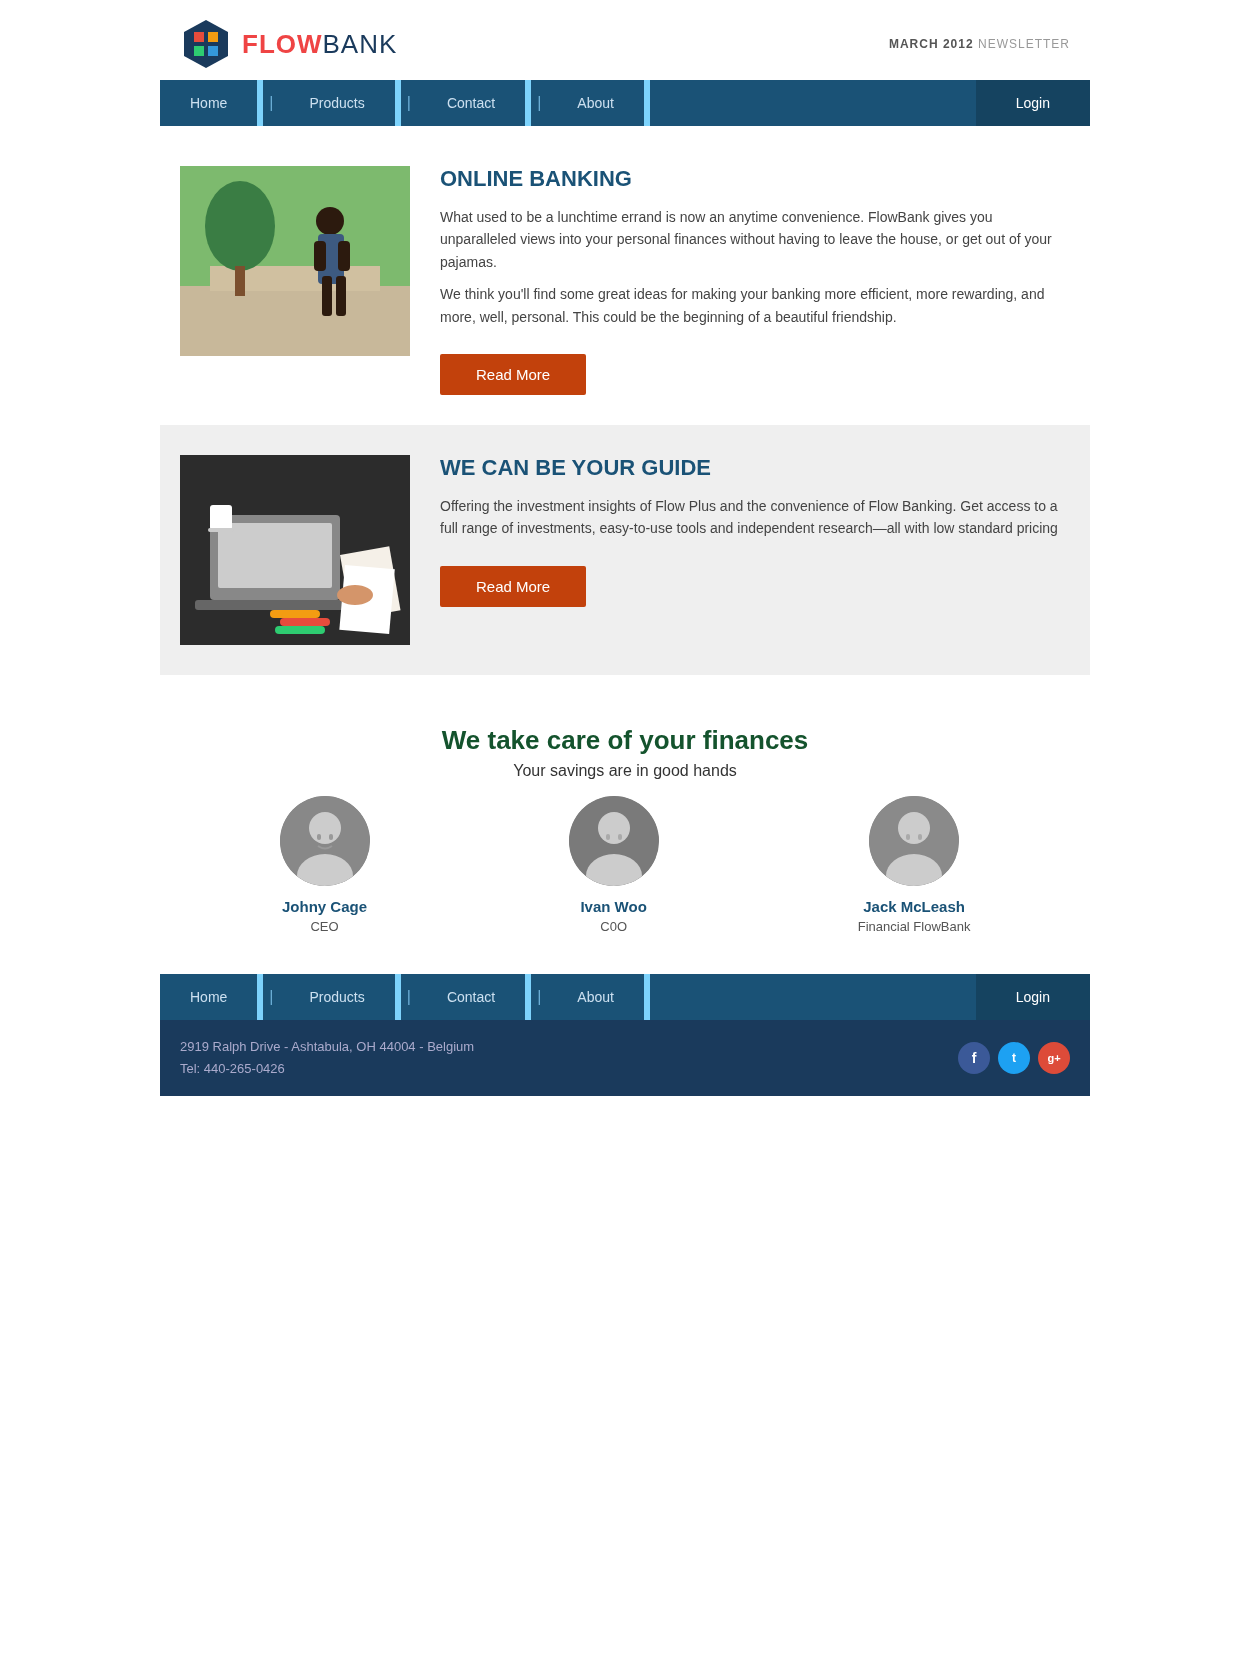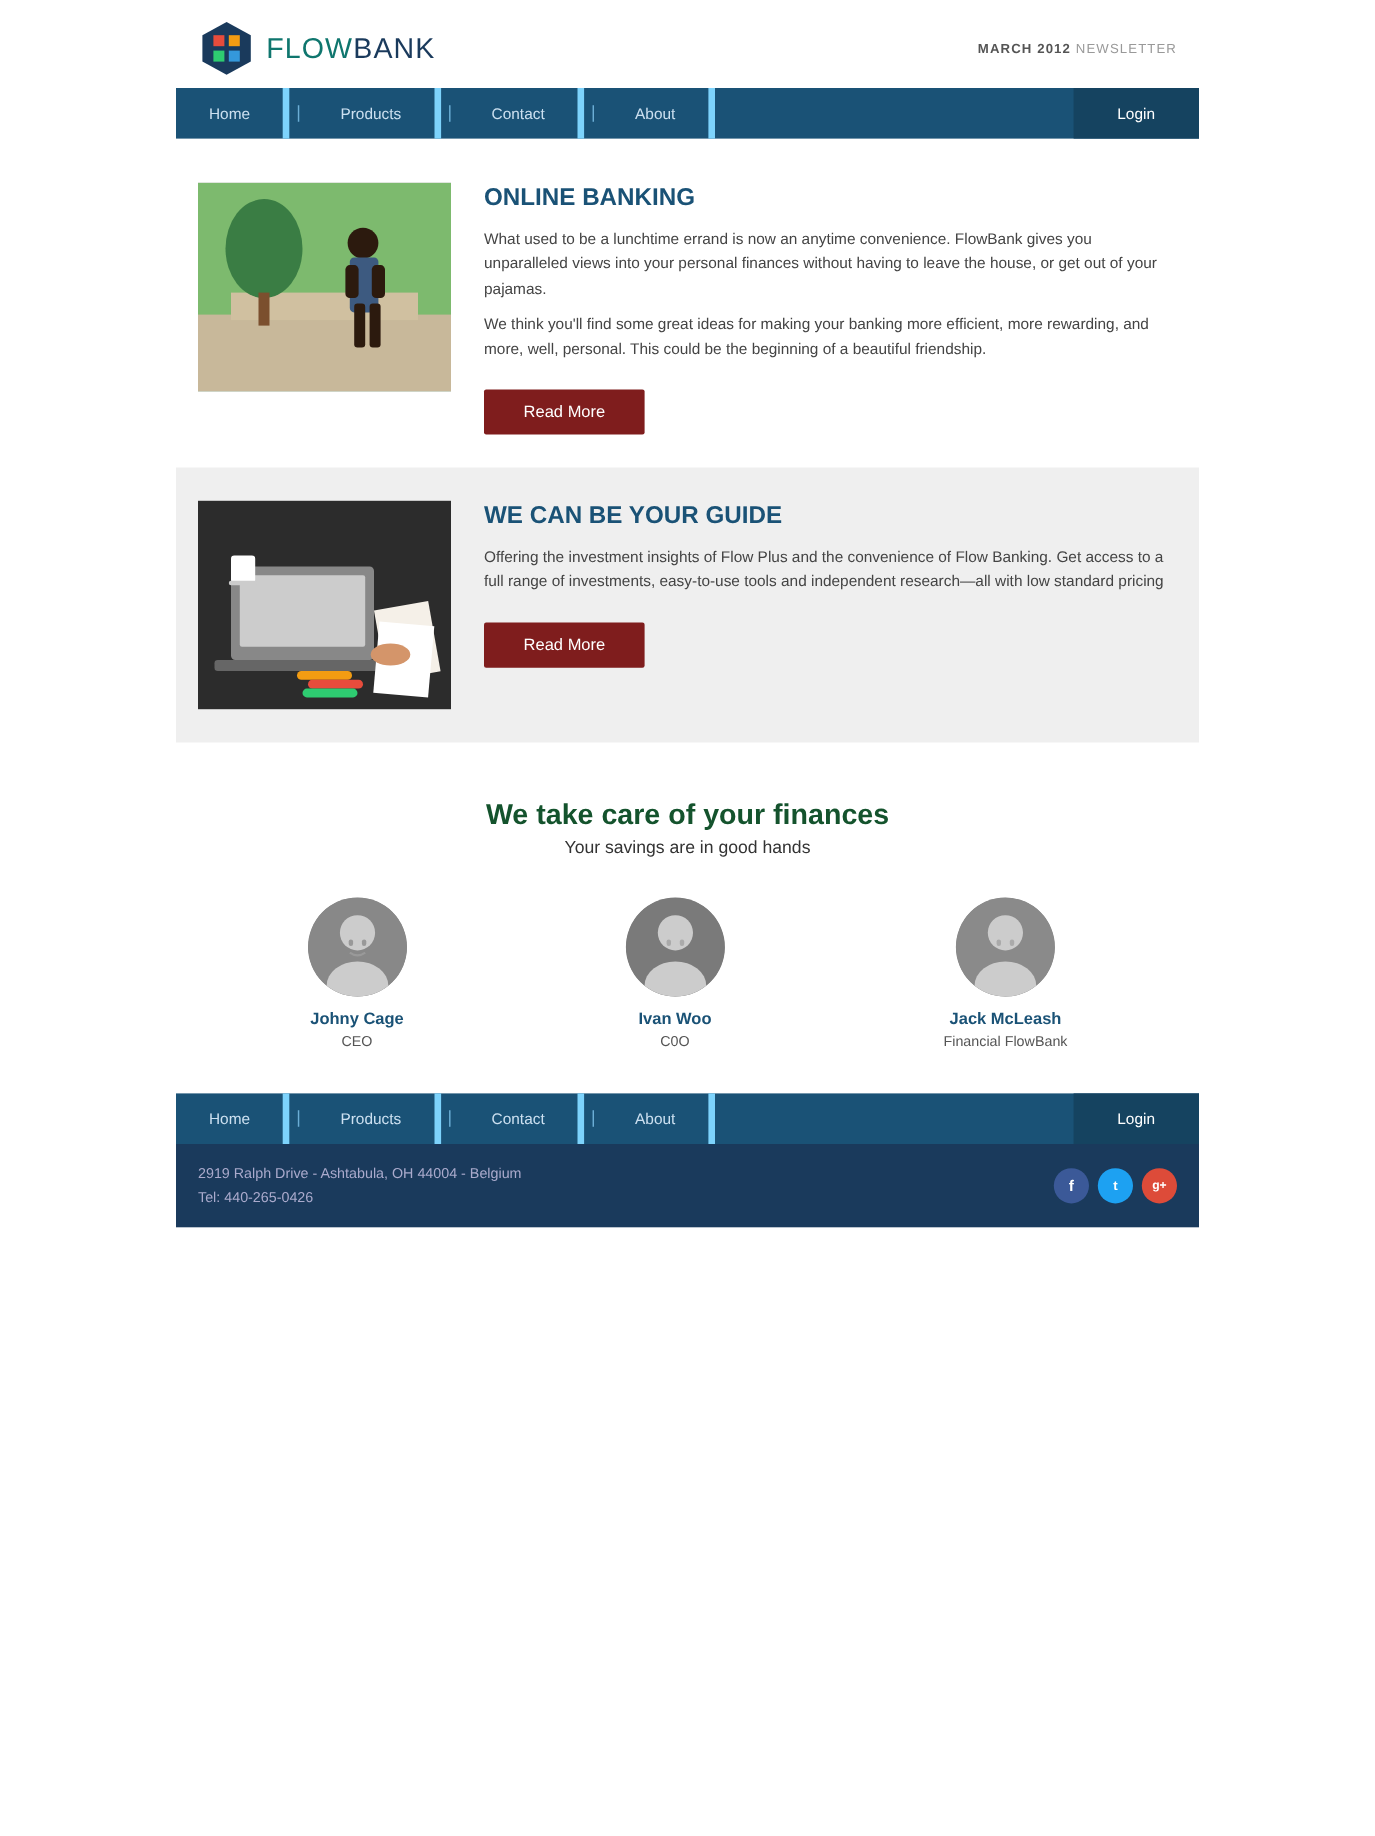--- a/index.html
+++ b/index.html
@@ -22,29 +22,29 @@
     .nav-login { background: #154360; color: #fff; font-size: 14px; font-weight: 400; padding: 14px 40px; cursor: pointer; margin-left: auto; display: flex; align-items: center; }
 
     
     .content-area { padding: 10px 0; }
     .article { display: flex; gap: 30px; padding: 30px 20px; align-items: flex-start; }
     .article-img { width: 230px; min-width: 230px; height: 190px; object-fit: cover; background: #ccc; overflow: hidden; }
     .article-img svg { width: 100%; height: 100%; }
     .article-body { flex: 1; }
     .article-title { font-size: 22px; font-weight: 900; color: #1a5276; text-transform: uppercase; margin-bottom: 14px; }
     .article-text { font-size: 14px; color: #444; line-height: 1.6; margin-bottom: 10px; }
-    .btn-read-more { display: inline-block; background: #7f1d1d; color: #fff; font-size: 15px; padding: 12px 36px; border: none; cursor: pointer; margin-top: 16px; border-radius: 2px; }
+    .btn-read-more { display: inline-block; background: #c2410c; color: #fff; font-size: 15px; padding: 12px 36px; border: none; cursor: pointer; margin-top: 16px; border-radius: 2px; }
 
     
     .gray-section { background: #efefef; }
 
     
     .team-section { padding: 40px 20px; text-align: center; }
     .team-title { font-size: 26px; font-weight: 700; color: #14532d; margin-bottom: 6px; }
-    .team-subtitle { font-size: 16px; color: #333; font-weight: 400; margin-bottom: 36px; }
+    .team-subtitle { font-size: 16px; color: #333; font-weight: 400; margin-bottom: 16px; }
     .team-members { display: flex; justify-content: space-around; }
     .team-member { display: flex; flex-direction: column; align-items: center; }
     .team-avatar { width: 90px; height: 90px; border-radius: 50%; overflow: hidden; background: #888; margin-bottom: 12px; }
     .team-avatar svg { width: 100%; height: 100%; }
     .team-name { font-size: 15px; font-weight: 700; color: #1a5276; margin-bottom: 4px; }
     .team-role { font-size: 13px; color: #555; }
 
     
     .footer-nav { background: #1a5276; display: flex; align-items: stretch; }
     .footer-nav .nav-items { display: flex; flex: 1; }
@@ -71,21 +71,21 @@
 
         <polygon points="26,2 48,14 48,38 26,50 4,38 4,14" fill="#1a3a5c"></polygon>
 
         <rect x="14" y="14" width="10" height="10" fill="#e74c3c"></rect>
         <rect x="28" y="14" width="10" height="10" fill="#f39c12"></rect>
         <rect x="14" y="28" width="10" height="10" fill="#2ecc71"></rect>
         <rect x="28" y="28" width="10" height="10" fill="#3498db"></rect>
       </svg>
     </div>
     <div class="logo-text">
-      <span style="font-weight:400;color:#0f766e;">FLOW</span><span style="font-weight:400;color:#1a3a5c;">BANK</span>
+      <span style="font-weight:700;color:#ef4444;">FLOW</span><span style="font-weight:400;color:#1a3a5c;">BANK</span>
     </div>
   </div>
   <div class="newsletter-text">
     <strong>MARCH 2012</strong> <span>NEWSLETTER</span>
   </div>
 </div>
 
 <nav>
   <div class="nav-items">
     <div class="nav-item">Home</div>

